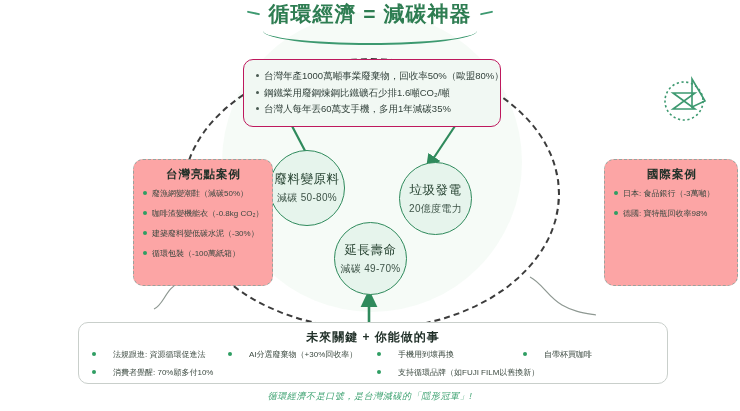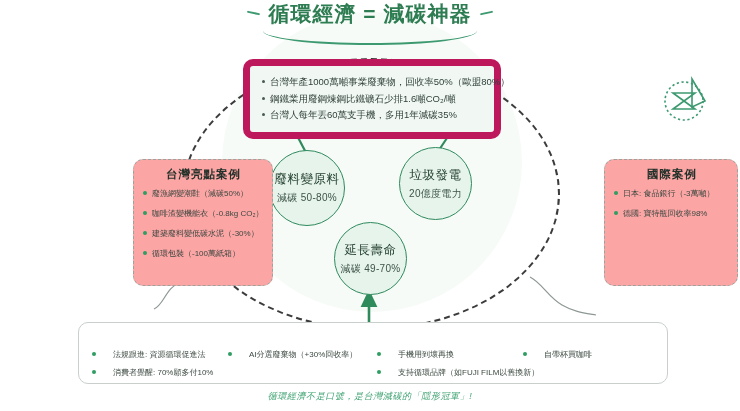--- a/index.html
+++ b/index.html
@@ -51,21 +51,21 @@
     border-radius:50%;
     box-sizing:border-box;
     opacity:.92;
   }
 
   
   .fact-box{
     position:absolute;left:243px;top:59px;width:258px;
     box-sizing:border-box;
     background:#f1f8f3;
-    border:7px solid #be185d;
+    border:1px solid #be185d;
     border-radius:10px;
     padding:8px 9px 8px 10px;
     z-index:6;
   }
   .fact-row{
     display:flex;align-items:flex-start;
     font-size:9.5px;line-height:16.5px;color:#31403a;white-space:nowrap;
   }
   .fact-row .dot{
     flex:0 0 auto;margin:6px 5px 0 2px;width:3px;height:3px;border-radius:50%;
@@ -76,21 +76,21 @@
   .node{
     position:absolute;border-radius:50%;
     background:#e6f4ec;
     border:1.6px solid #2f8a5c;
     display:flex;flex-direction:column;align-items:center;justify-content:center;
     z-index:5;
   }
   .node .n-title{font-size:12.5px;font-weight:normal;color:#24402f;letter-spacing:.5px;}
   .node .n-sub{font-size:10px;color:#3e5448;margin-top:3px;letter-spacing:.3px;}
   #node-material{left:269px;top:150px;width:74px;height:74px;}
-  #node-energy{left:399px;top:147px;width:71px;height:71px;}
+  #node-energy{left:399px;top:162px;width:71px;height:71px;}
   #node-life{left:334px;top:222px;width:71px;height:71px;}
 
   
   .arrow-svg{position:absolute;left:0;top:0;width:740px;height:411px;pointer-events:none;z-index:4;}
 
   
   .panel{
     position:absolute;box-sizing:border-box;
     border:1.4px dashed #9aa39d;
     border-radius:10px;
@@ -251,20 +251,21 @@
       <span class="dot"></span>
       <span>日本: 食品銀行（-3萬噸）</span>
     </div>
     <div class="panel-row">
       <span class="dot"></span>
       <span>德國: 寶特瓶回收率98%</span>
     </div>
   </div>
 
   <div class="bottom-box">
+    <div class="bottom-title">未來關鍵 + 你能做的事</div>
     <div class="bottom-grid">
       <div class="bcol c1">
         <div class="brow">
           <span class="dot"></span>
           <span>法規跟進: 資源循環促進法</span>
         </div>
         <div class="brow">
           <span class="dot"></span>
           <span>消費者覺醒: 70%願多付10%</span>
         </div>

